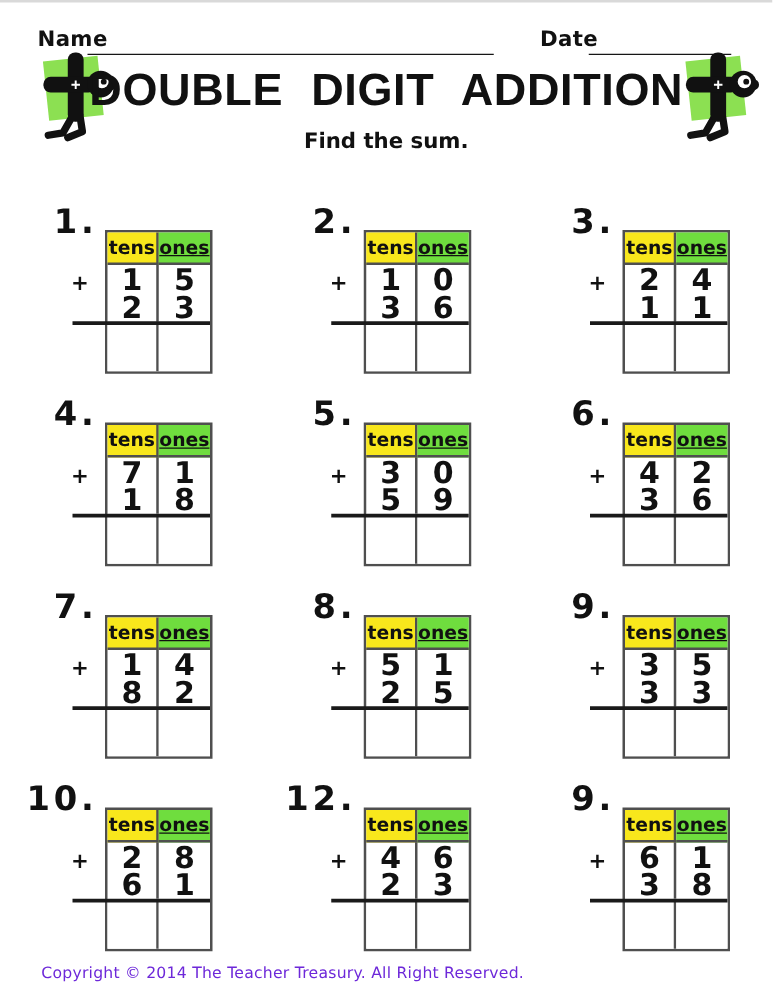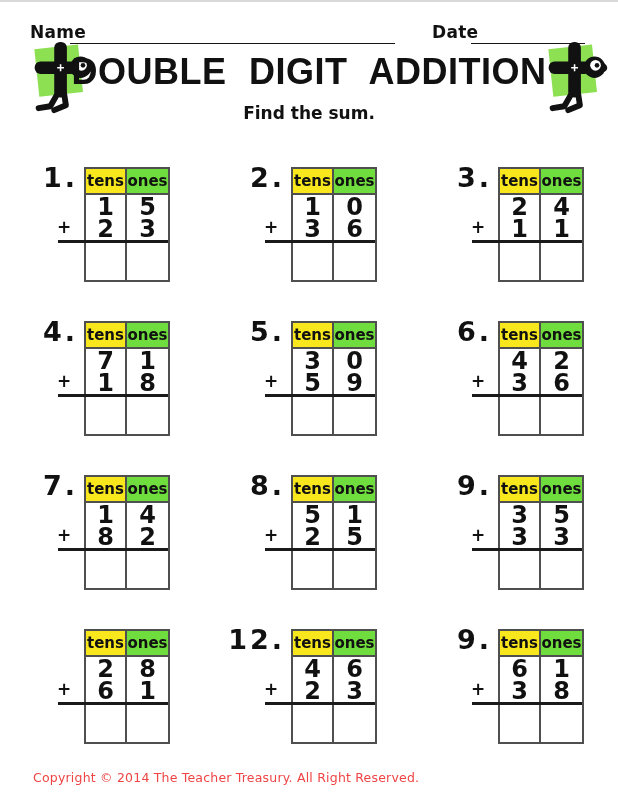--- a/index.html
+++ b/index.html
@@ -33,39 +33,39 @@
   #mascot-right{left:544px;}
 
   
   #problems-grid{position:absolute;top:165px;left:0;width:618px;
                  display:grid;grid-template-columns:207px 207px 204px;grid-auto-rows:154px;}
   .problem{position:relative;}
   .p-num{position:absolute;top:-5px;left:0;width:78px;text-align:right;
          font-size:27px;font-weight:bold;letter-spacing:3px;}
   .p-plus{position:absolute;top:50px;left:54px;width:20px;text-align:center;
           font-size:17px;font-weight:bold;}
-  .add-table{position:absolute;left:84px;top:0;width:86px;height:115px;
+  .add-table{position:absolute;left:84px;top:17px;width:86px;height:115px;
              border:2px solid var(--border-gray);background:#fff;
              display:grid;grid-template-columns:1fr 1fr;grid-template-rows:26px 45px 40px;}
   .hcell{display:flex;align-items:center;justify-content:center;
          font-size:15px;font-weight:bold;border-bottom:2px solid var(--border-gray);}
   .hcell.yellow{background:var(--header-yellow);border-right:2px solid var(--border-gray);}
-  .hcell.green{background:var(--header-green);}
+  .hcell.green{background:var(--header-green);text-decoration:underline;}
   .dcell{display:flex;flex-direction:column;align-items:center;justify-content:center;
          font-size:24px;font-weight:bold;line-height:22px;}
   .dcell.dleft{border-right:2px solid var(--border-gray);}
   .acell{background:#fff;}
   .acell.aleft{border-right:2px solid var(--border-gray);}
   .vinculum{position:absolute;left:-28px;top:71px;width:calc(100% + 28px);height:2.5px;
             background:#1a1a1a;}
 
   
   #footer{position:absolute;left:0;right:0;top:768px;display:flex;
           justify-content:space-between;padding:0 33px;
-          font-size:12.5px;color:#ef4444;letter-spacing:.2px;}
+          font-size:12.5px;color:#6d28d9;letter-spacing:.2px;}
 </style>
 </head>
 <body>
 
 <div id="page">
 
   <div id="name-label" class="field-label">Name</div>
   <div id="name-line" class="write-line"></div>
   <div id="date-label" class="field-label">Date</div>
   <div id="date-line" class="write-line"></div>
@@ -275,20 +275,21 @@
         <div class="digit a-ones">5</div>
         <div class="digit b-ones">3</div>
       </div>
       <div class="acell aleft"></div>
       <div class="acell"></div>
       <div class="vinculum"></div>
     </div>
   </div>
 
   <div class="problem">
+    <div class="p-num">10.</div>
     <div class="p-plus">+</div>
     <div class="add-table">
       <div class="hcell yellow">tens</div>
       <div class="hcell green">ones</div>
       <div class="dcell dleft">
         <div class="digit a-tens">2</div>
         <div class="digit b-tens">6</div>
       </div>
       <div class="dcell">
         <div class="digit a-ones">8</div>

